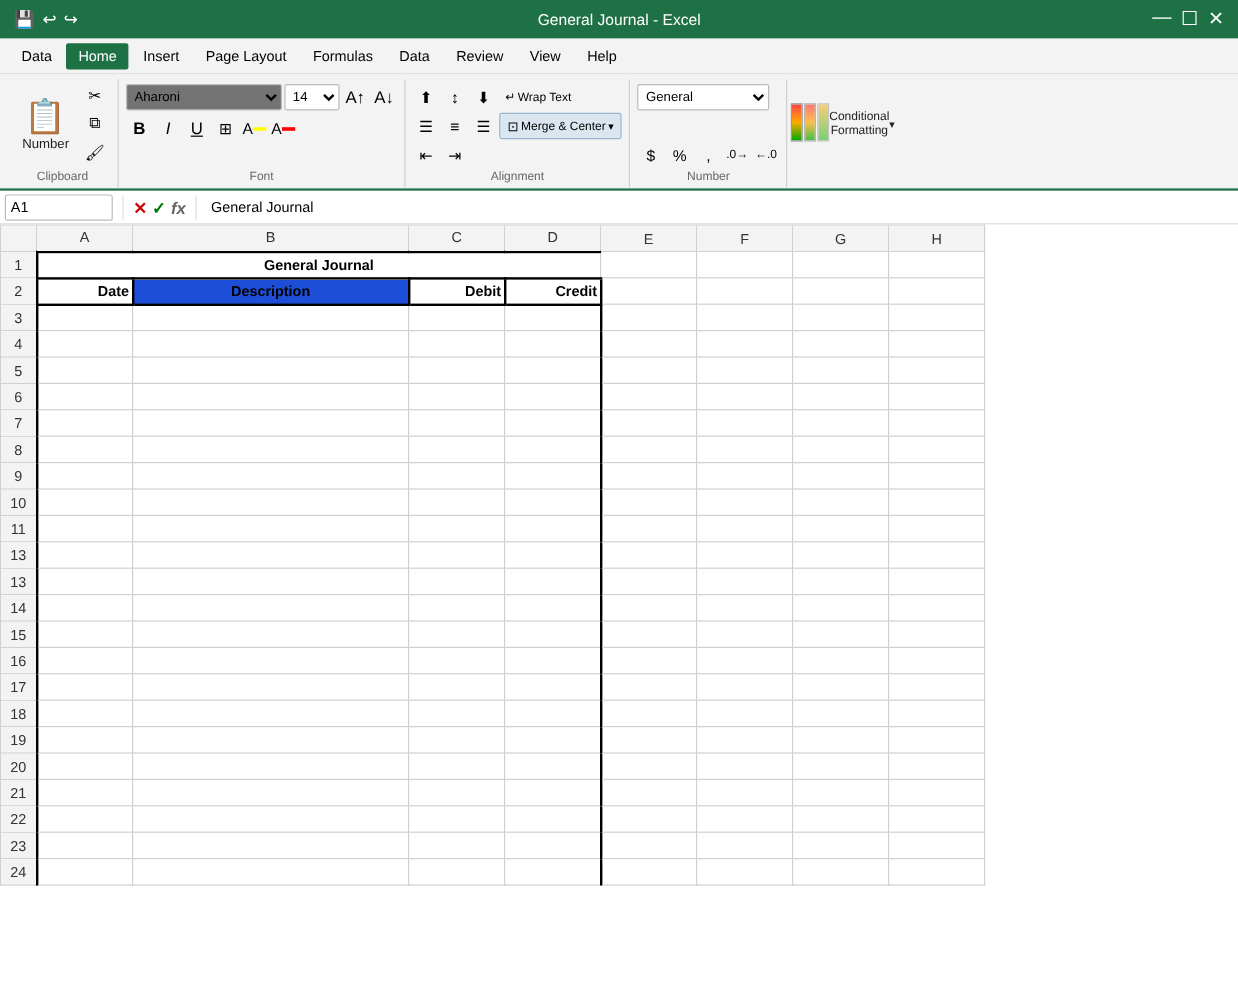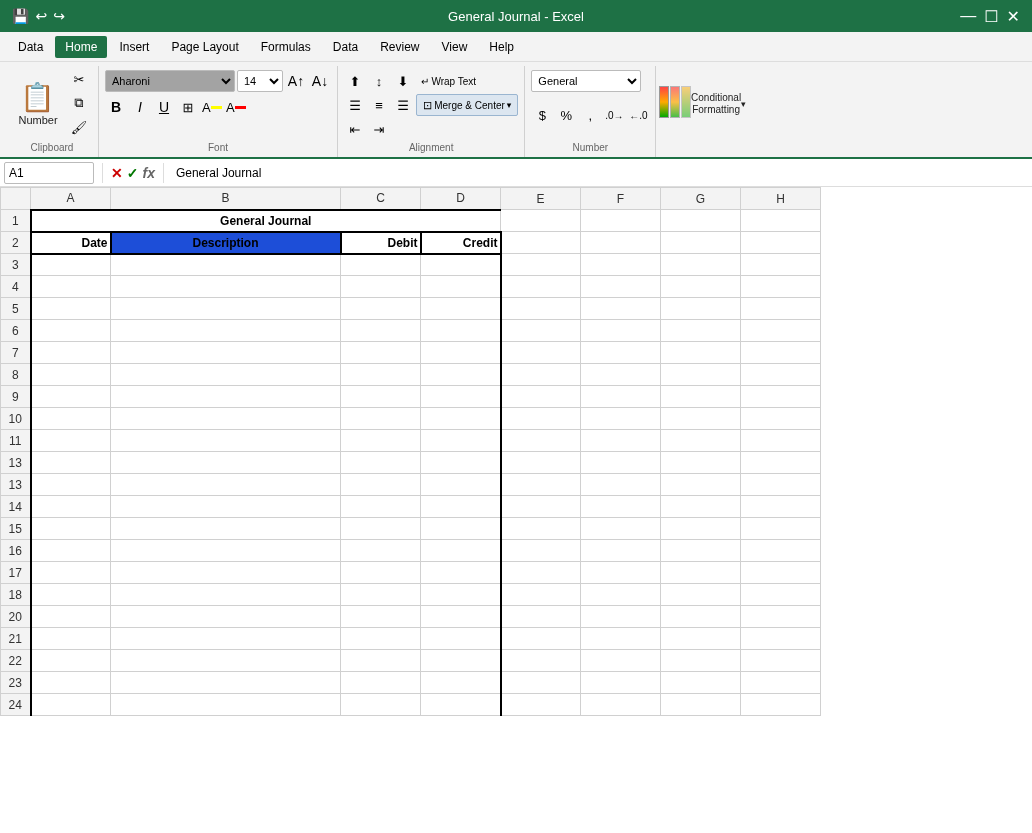--- a/index.html
+++ b/index.html
@@ -80,21 +80,21 @@
     }
 
     
     .font-row { display: flex; align-items: center; gap: 2px; margin-bottom: 2px; }
     .font-select {
       width: 130px; height: 22px;
       border: 1px solid #bbb;
       border-radius: 2px;
       font-size: 11px;
       padding: 0 2px;
-      background: #a3a3a3;
+      background: #737373;
     }
     .size-select {
       width: 46px; height: 22px;
       border: 1px solid #bbb;
       border-radius: 2px;
       font-size: 11px;
       padding: 0 2px;
       background: white;
     }
     .icon-btn {
@@ -409,21 +409,21 @@
       </div>
       <div class="align-row">
         <button class="icon-btn">⇤</button>
         <button class="icon-btn">⇥</button>
       </div>
     </div>
     <div class="ribbon-group-label">Alignment</div>
   </div>
 
   <div class="ribbon-group">
-    <div style="display:flex; flex-direction:column; gap:12px; flex:1; justify-content:flex-start; padding-top:2px;">
+    <div style="display:flex; flex-direction:column; gap:12px; flex:1; justify-content:space-between; padding-top:2px;">
       <div>
         <select class="number-select">
           <option>General</option>
         </select>
       </div>
       <div class="align-row" style="gap:2px;">
         <button class="icon-btn" style="font-size:13px;">$</button>
         <button class="icon-btn" style="font-size:13px;">%</button>
         <button class="icon-btn" style="font-size:13px;">,</button>
         <button class="icon-btn" style="font-size:10px;">.0→</button>
@@ -688,20 +688,31 @@
           <td style="border-left: 2px solid rgb(0, 0, 0); border-right: 1px solid rgb(208, 208, 208);"></td>
           <td style="border-left: 1px solid rgb(208, 208, 208); border-right: 1px solid rgb(208, 208, 208);"></td>
           <td style="border-left: 1px solid rgb(208, 208, 208); border-right: 1px solid rgb(208, 208, 208);"></td>
           <td style="border-left: 1px solid rgb(208, 208, 208); border-right: 2px solid rgb(0, 0, 0);"></td>
           <td></td>
           <td></td>
           <td></td>
           <td></td>
         </tr>
         <tr>
+          <td class="row-header">19</td>
+          <td style="border-left: 2px solid rgb(0, 0, 0); border-right: 1px solid rgb(208, 208, 208);"></td>
+          <td style="border-left: 1px solid rgb(208, 208, 208); border-right: 1px solid rgb(208, 208, 208);"></td>
+          <td style="border-left: 1px solid rgb(208, 208, 208); border-right: 1px solid rgb(208, 208, 208);"></td>
+          <td style="border-left: 1px solid rgb(208, 208, 208); border-right: 2px solid rgb(0, 0, 0);"></td>
+          <td></td>
+          <td></td>
+          <td></td>
+          <td></td>
+        </tr>
+        <tr>
           <td class="row-header">20</td>
           <td style="border-left: 2px solid rgb(0, 0, 0); border-right: 1px solid rgb(208, 208, 208);"></td>
           <td style="border-left: 1px solid rgb(208, 208, 208); border-right: 1px solid rgb(208, 208, 208);"></td>
           <td style="border-left: 1px solid rgb(208, 208, 208); border-right: 1px solid rgb(208, 208, 208);"></td>
           <td style="border-left: 1px solid rgb(208, 208, 208); border-right: 2px solid rgb(0, 0, 0);"></td>
           <td></td>
           <td></td>
           <td></td>
           <td></td>
         </tr>

